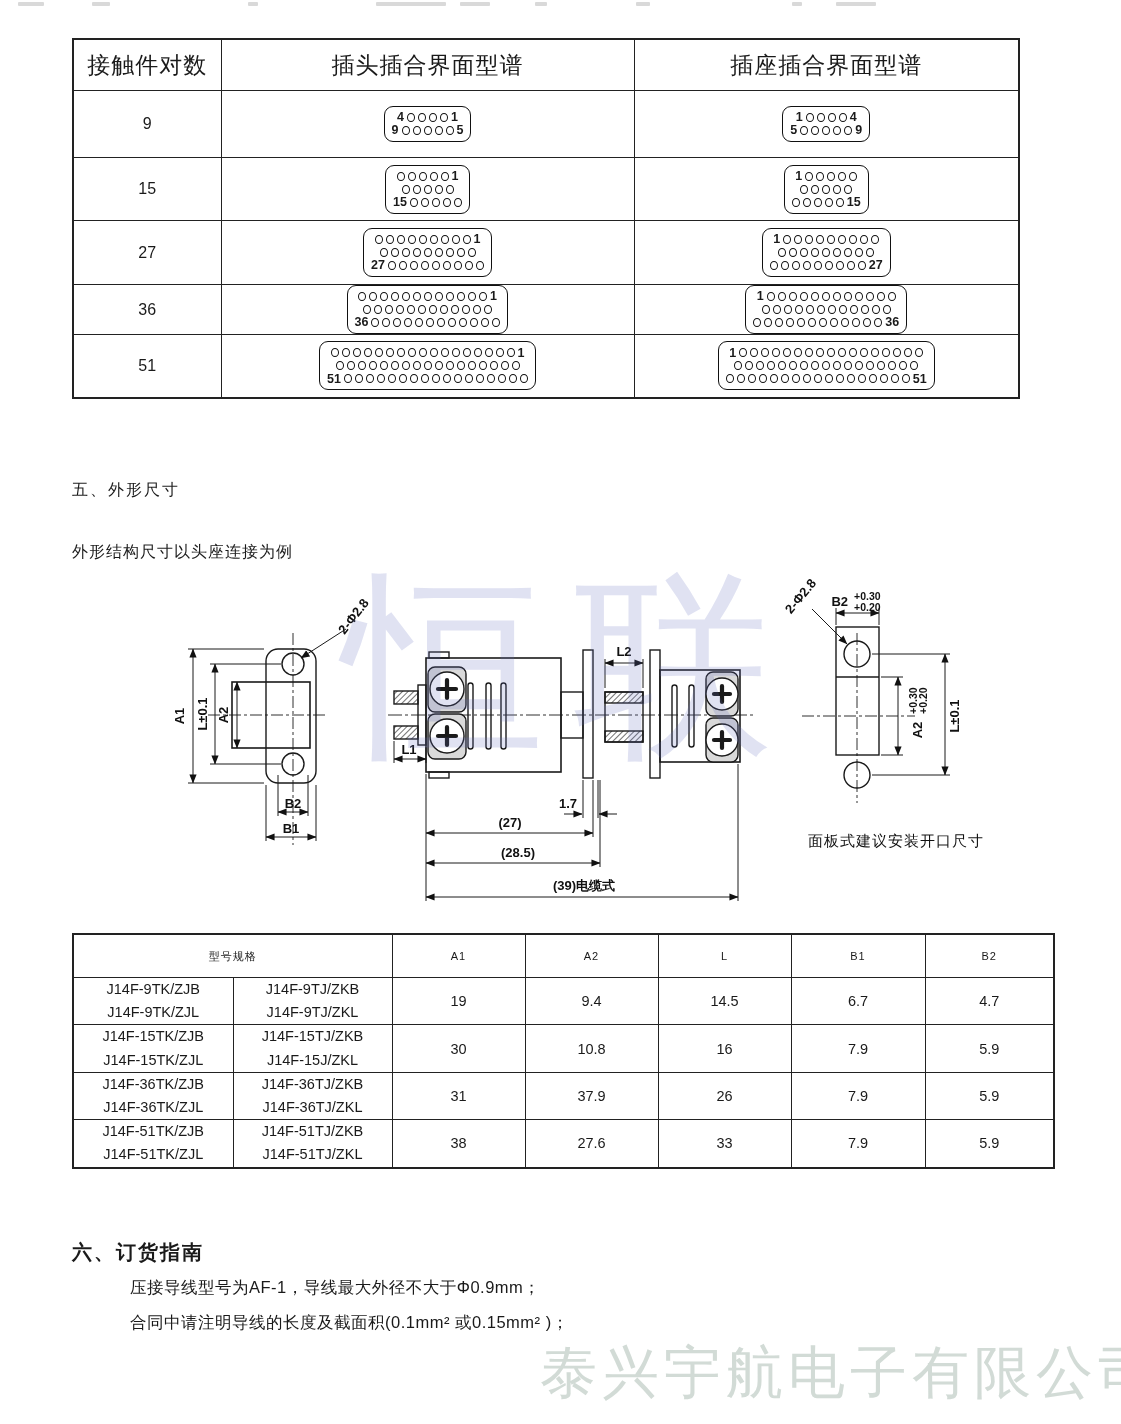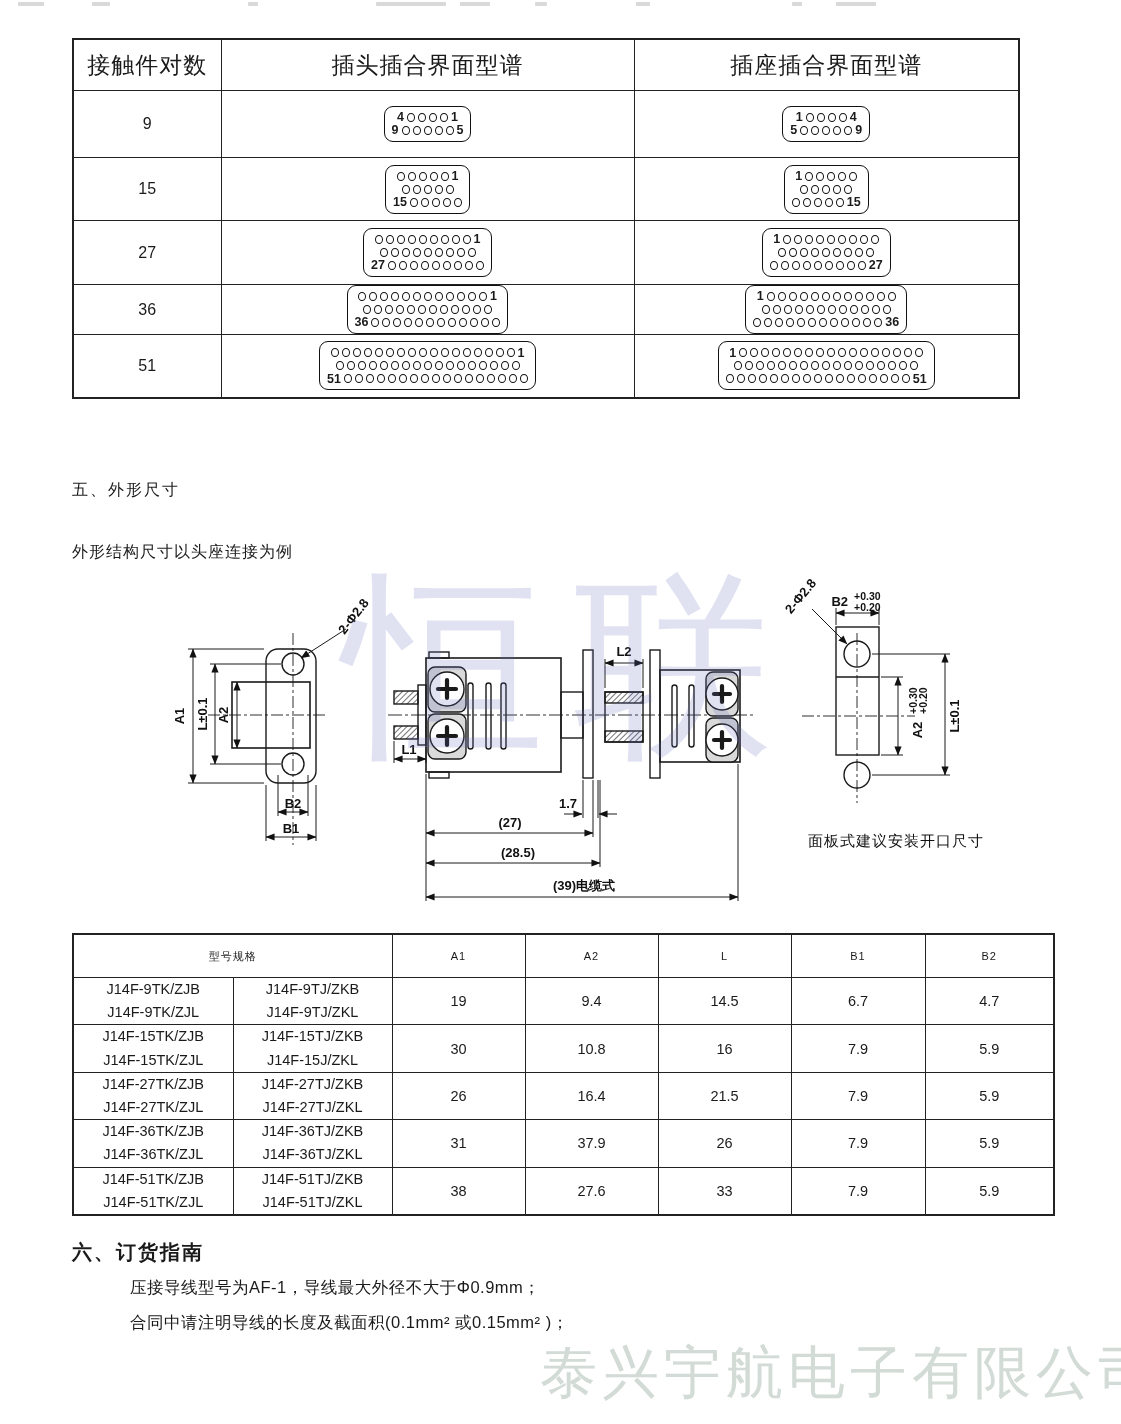--- a/index.html
+++ b/index.html
@@ -629,35 +629,20 @@
           <div>J14F-15J/ZKL</div>
         </td>
         <td>30</td>
         <td>10.8</td>
         <td>16</td>
         <td>7.9</td>
         <td>5.9</td>
       </tr>
       <tr>
         <td class="model">
-          <div>J14F-27TK/ZJB</div>
-          <div>J14F-27TK/ZJL</div>
-        </td>
-        <td class="model">
-          <div>J14F-27TJ/ZKB</div>
-          <div>J14F-27TJ/ZKL</div>
-        </td>
-        <td>26</td>
-        <td>16.4</td>
-        <td>21.5</td>
-        <td>7.9</td>
-        <td>5.9</td>
-      </tr>
-      <tr>
-        <td class="model">
           <div>J14F-36TK/ZJB</div>
           <div>J14F-36TK/ZJL</div>
         </td>
         <td class="model">
           <div>J14F-36TJ/ZKB</div>
           <div>J14F-36TJ/ZKL</div>
         </td>
         <td>31</td>
         <td>37.9</td>
         <td>26</td>

